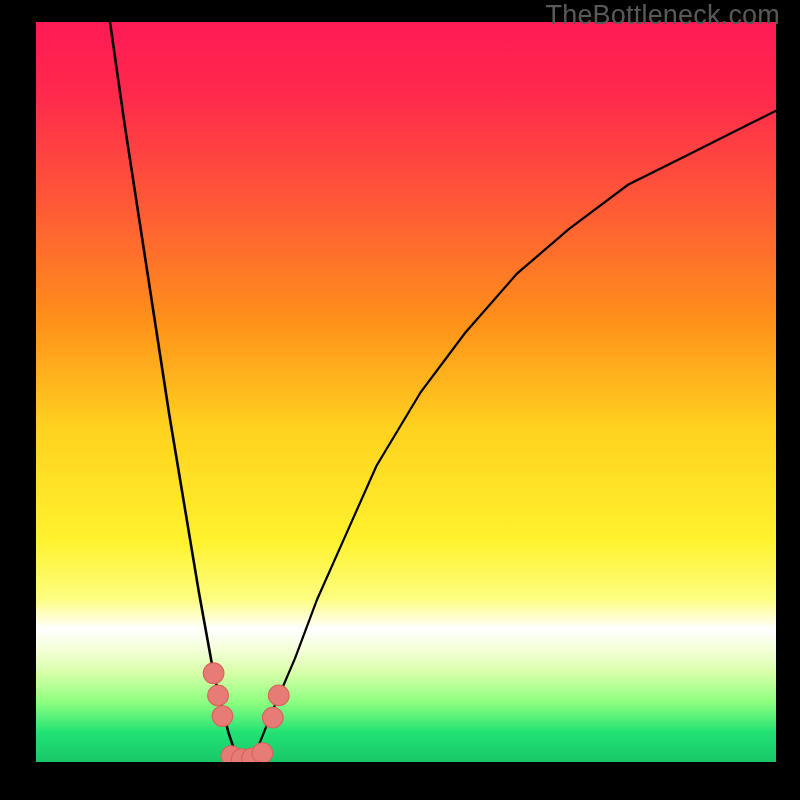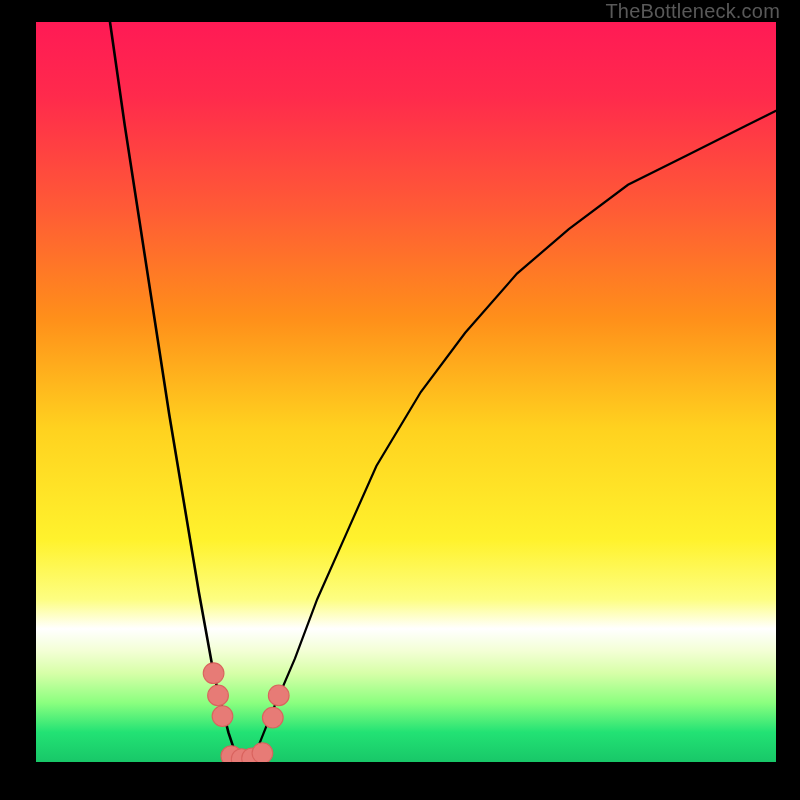--- a/index.html
+++ b/index.html
@@ -27,21 +27,21 @@
   }
   .gradient {
     position: absolute;
     inset: 0;
   }
   .watermark {
     position: absolute;
     top: 0px;
     right: 20px;
     color: #595959;
-    font-size: 20px;
+    font-size: 27px;
     font-weight: 500;
     letter-spacing: 0.2px;
     user-select: none;
   }
   svg.curves {
     position: absolute;
     inset: 0;
   }
 </style>
 </head>

